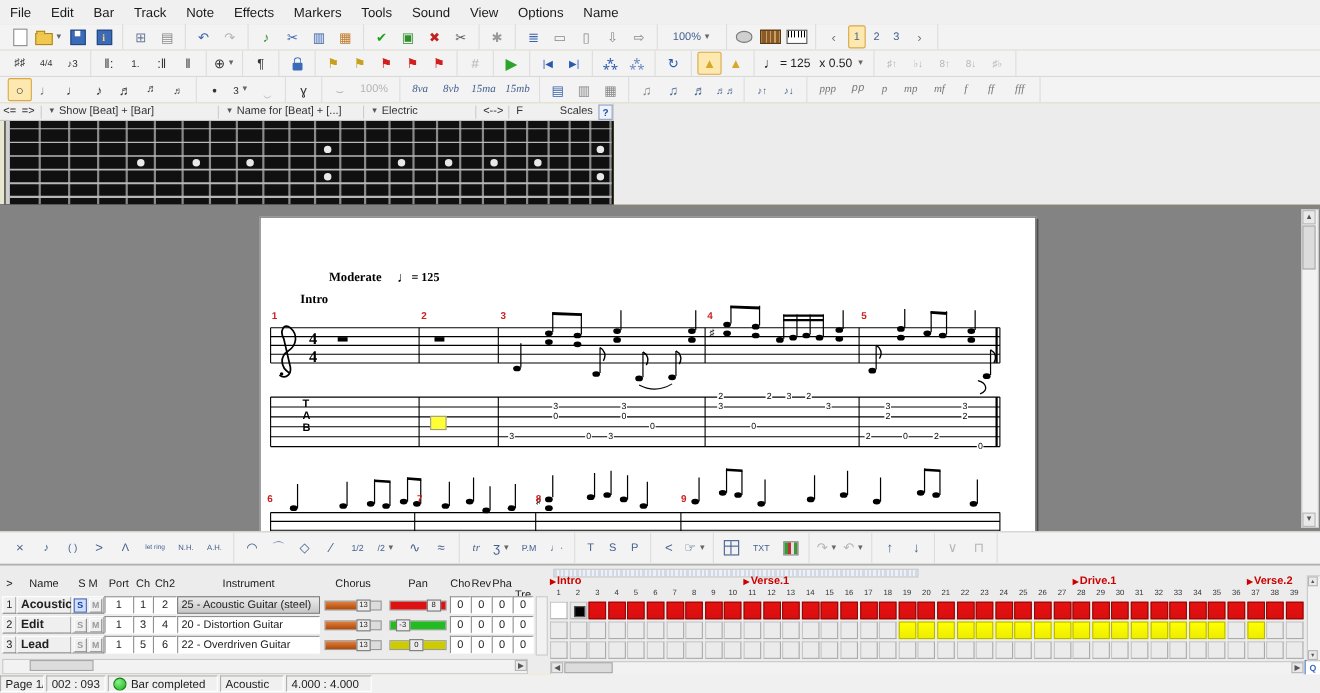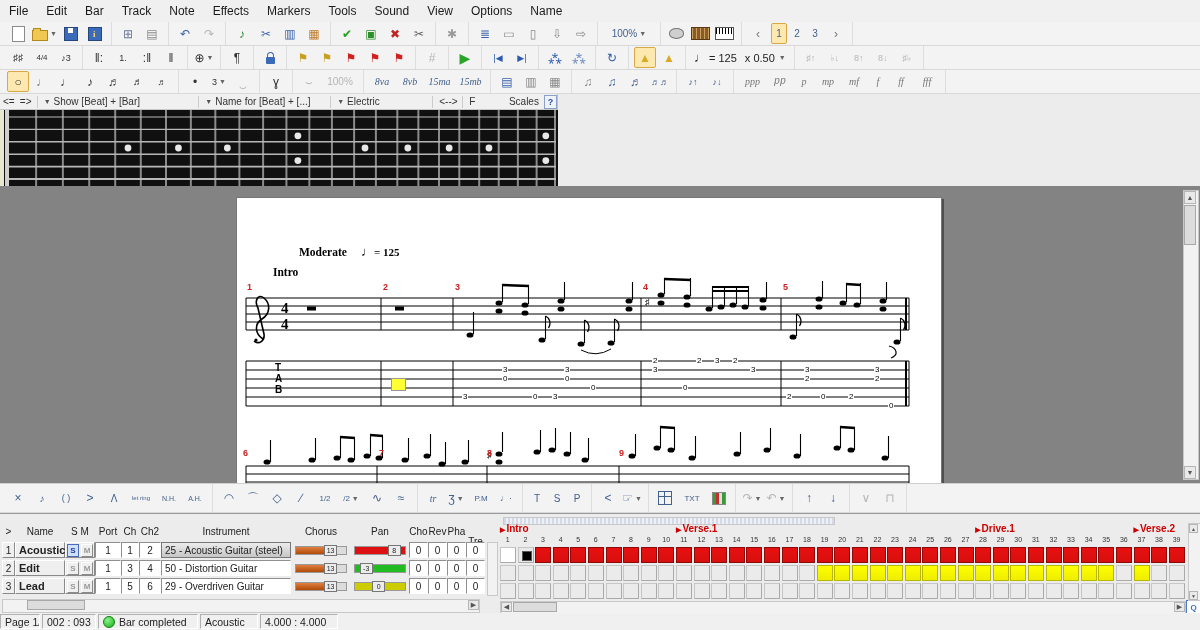--- a/index.html
+++ b/index.html
@@ -900,21 +900,21 @@
       <div class="mc" style="left: 466px; width: 19px; top: 28px;">0</div>
       <div class="mc raised" style="left: 2px; width: 13px; top: 46px;">2</div>
       <div class="mc raised namec" style="left: 15px; width: 50px; top: 46px;">Edit</div>
       <div class="mc raised" style="left: 65px; width: 30px; top: 46px; background: rgb(236, 236, 236);">
         <span class="smbtn">S</span>
         <span class="smbtn">M</span>
       </div>
       <div class="mc" style="left: 95px; width: 26px; top: 46px;">1</div>
       <div class="mc" style="left: 121px; width: 18px; top: 46px;">3</div>
       <div class="mc" style="left: 139px; width: 22px; top: 46px;">4</div>
-      <div class="mc instc" style="left: 161px; width: 130px; top: 46px;">50 - Distortion Guitar</div>
+      <div class="mc instc" style="left: 161px; width: 130px; top: 46px;">20 - Distortion Guitar</div>
       <div class="mc" style="left: 291px; width: 60px; top: 46px; background: rgb(236, 236, 236); border-color: rgb(236, 236, 236);">
         <div class="slider">
           <div class="fill" style="width: 72%; background: linear-gradient(rgb(224, 128, 64), rgb(176, 74, 8));"></div>
           <div class="thumb" style="left: 28.08px;">13</div>
         </div>
       </div>
       <div class="mc" style="left: 351px; width: 58px; top: 46px; background: rgb(236, 236, 236); border-color: rgb(236, 236, 236);">
         <div class="slider">
           <div class="fill" style="width: 100%; background: linear-gradient(90deg, rgb(34, 187, 34), rgb(34, 187, 34));"></div>
           <div class="thumb" style="left: 4.68px;">-3</div>
@@ -926,21 +926,21 @@
       <div class="mc" style="left: 466px; width: 19px; top: 46px;">0</div>
       <div class="mc raised" style="left: 2px; width: 13px; top: 64px;">3</div>
       <div class="mc raised namec" style="left: 15px; width: 50px; top: 64px;">Lead</div>
       <div class="mc raised" style="left: 65px; width: 30px; top: 64px; background: rgb(236, 236, 236);">
         <span class="smbtn">S</span>
         <span class="smbtn">M</span>
       </div>
       <div class="mc" style="left: 95px; width: 26px; top: 64px;">1</div>
       <div class="mc" style="left: 121px; width: 18px; top: 64px;">5</div>
       <div class="mc" style="left: 139px; width: 22px; top: 64px;">6</div>
-      <div class="mc instc" style="left: 161px; width: 130px; top: 64px;">29 - Overdriven Guitar</div>
+      <div class="mc instc" style="left: 161px; width: 130px; top: 64px;">22 - Overdriven Guitar</div>
       <div class="mc" style="left: 291px; width: 60px; top: 64px; background: rgb(236, 236, 236); border-color: rgb(236, 236, 236);">
         <div class="slider">
           <div class="fill" style="width: 72%; background: linear-gradient(rgb(224, 128, 64), rgb(176, 74, 8));"></div>
           <div class="thumb" style="left: 28.08px;">13</div>
         </div>
       </div>
       <div class="mc" style="left: 351px; width: 58px; top: 64px; background: rgb(236, 236, 236); border-color: rgb(236, 236, 236);">
         <div class="slider">
           <div class="fill" style="width: 100%; background: linear-gradient(90deg, rgb(204, 204, 0), rgb(204, 204, 0));"></div>
           <div class="thumb" style="left: 17.16px;">0</div>

